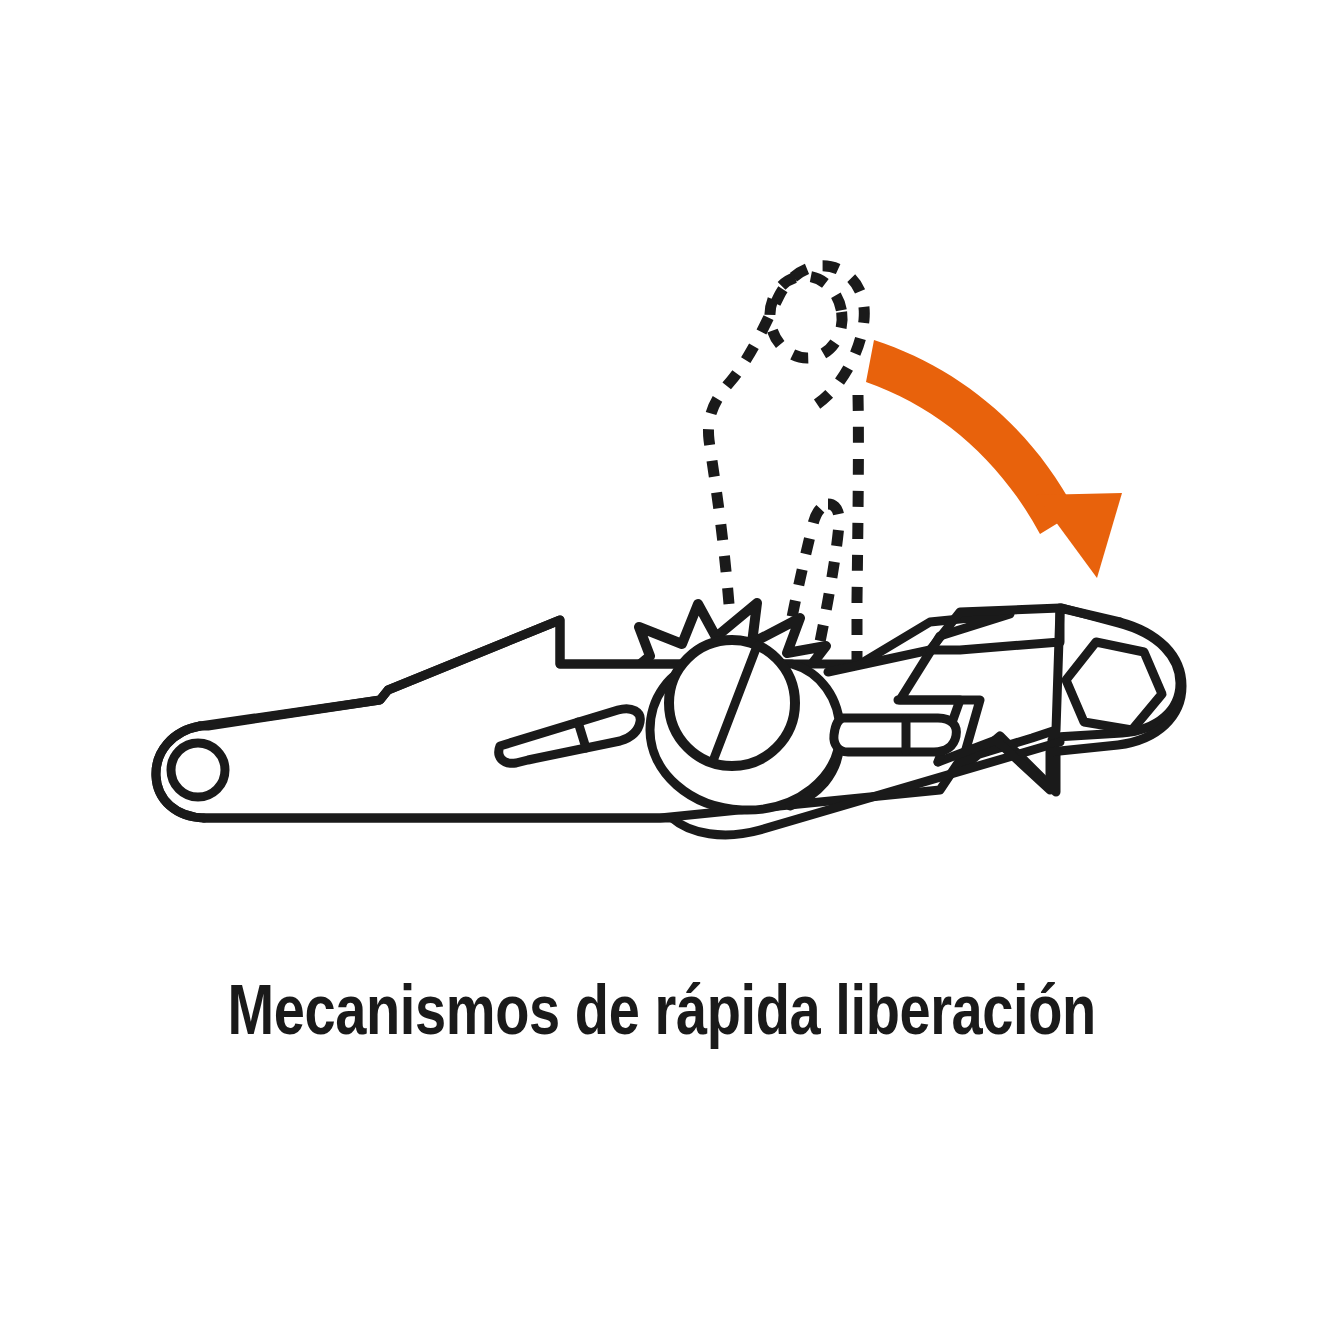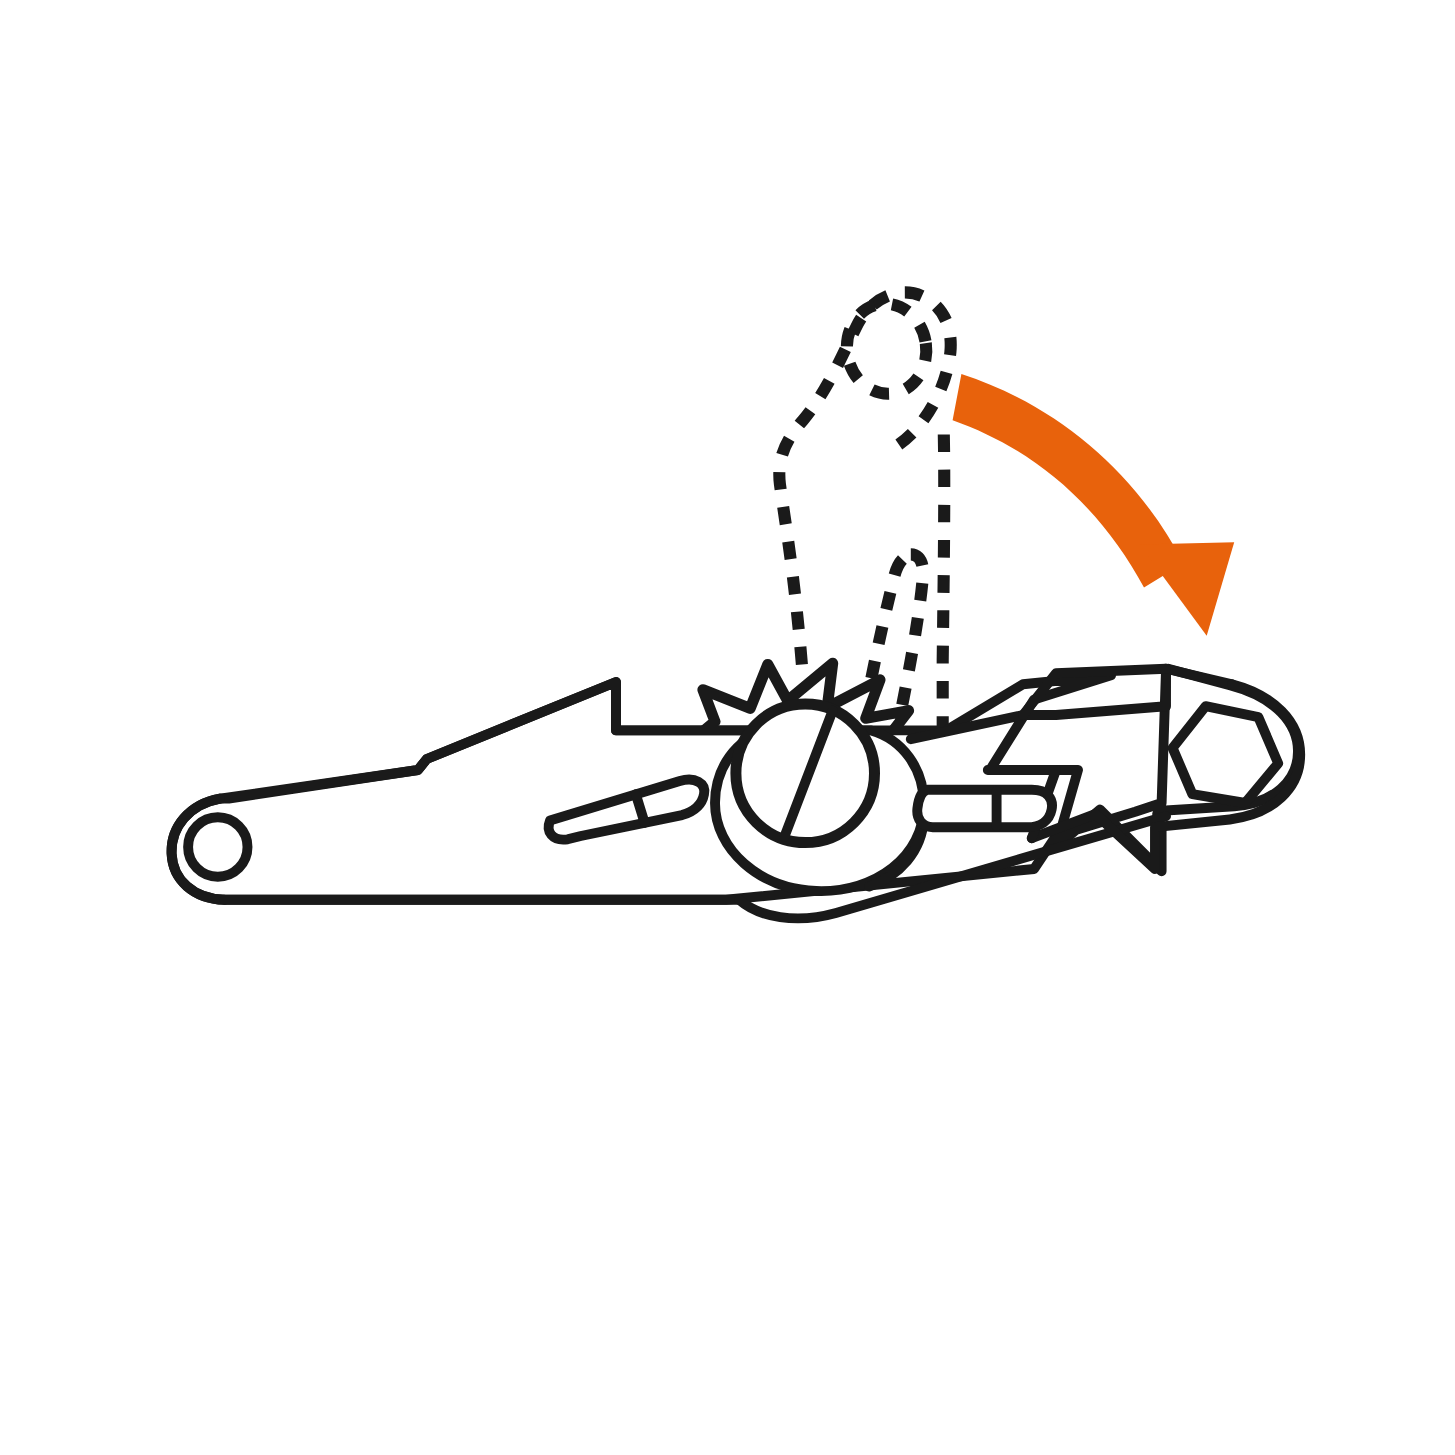--- a/index.html
+++ b/index.html
@@ -203,14 +203,17 @@
                C 952 718, 958 726, 956 736
                C 954 746, 946 752, 934 752
                L 848 752
                C 838 752, 833 744, 834 735
                C 835 726, 838 719, 843 718 Z" fill="#ffffff" stroke="#1a1a1a" stroke-width="9" stroke-linejoin="round"></path>
       <line x1="906" y1="719" x2="906" y2="751" stroke="#1a1a1a" stroke-width="9" stroke-linecap="round"></line>
     </g>
 
   </svg>
 
+  <div id="caption-area">
+    <span id="caption-text">Mecanismos de rápida liberación</span>
+  </div>
 
 </div>
 
 </body></html>

